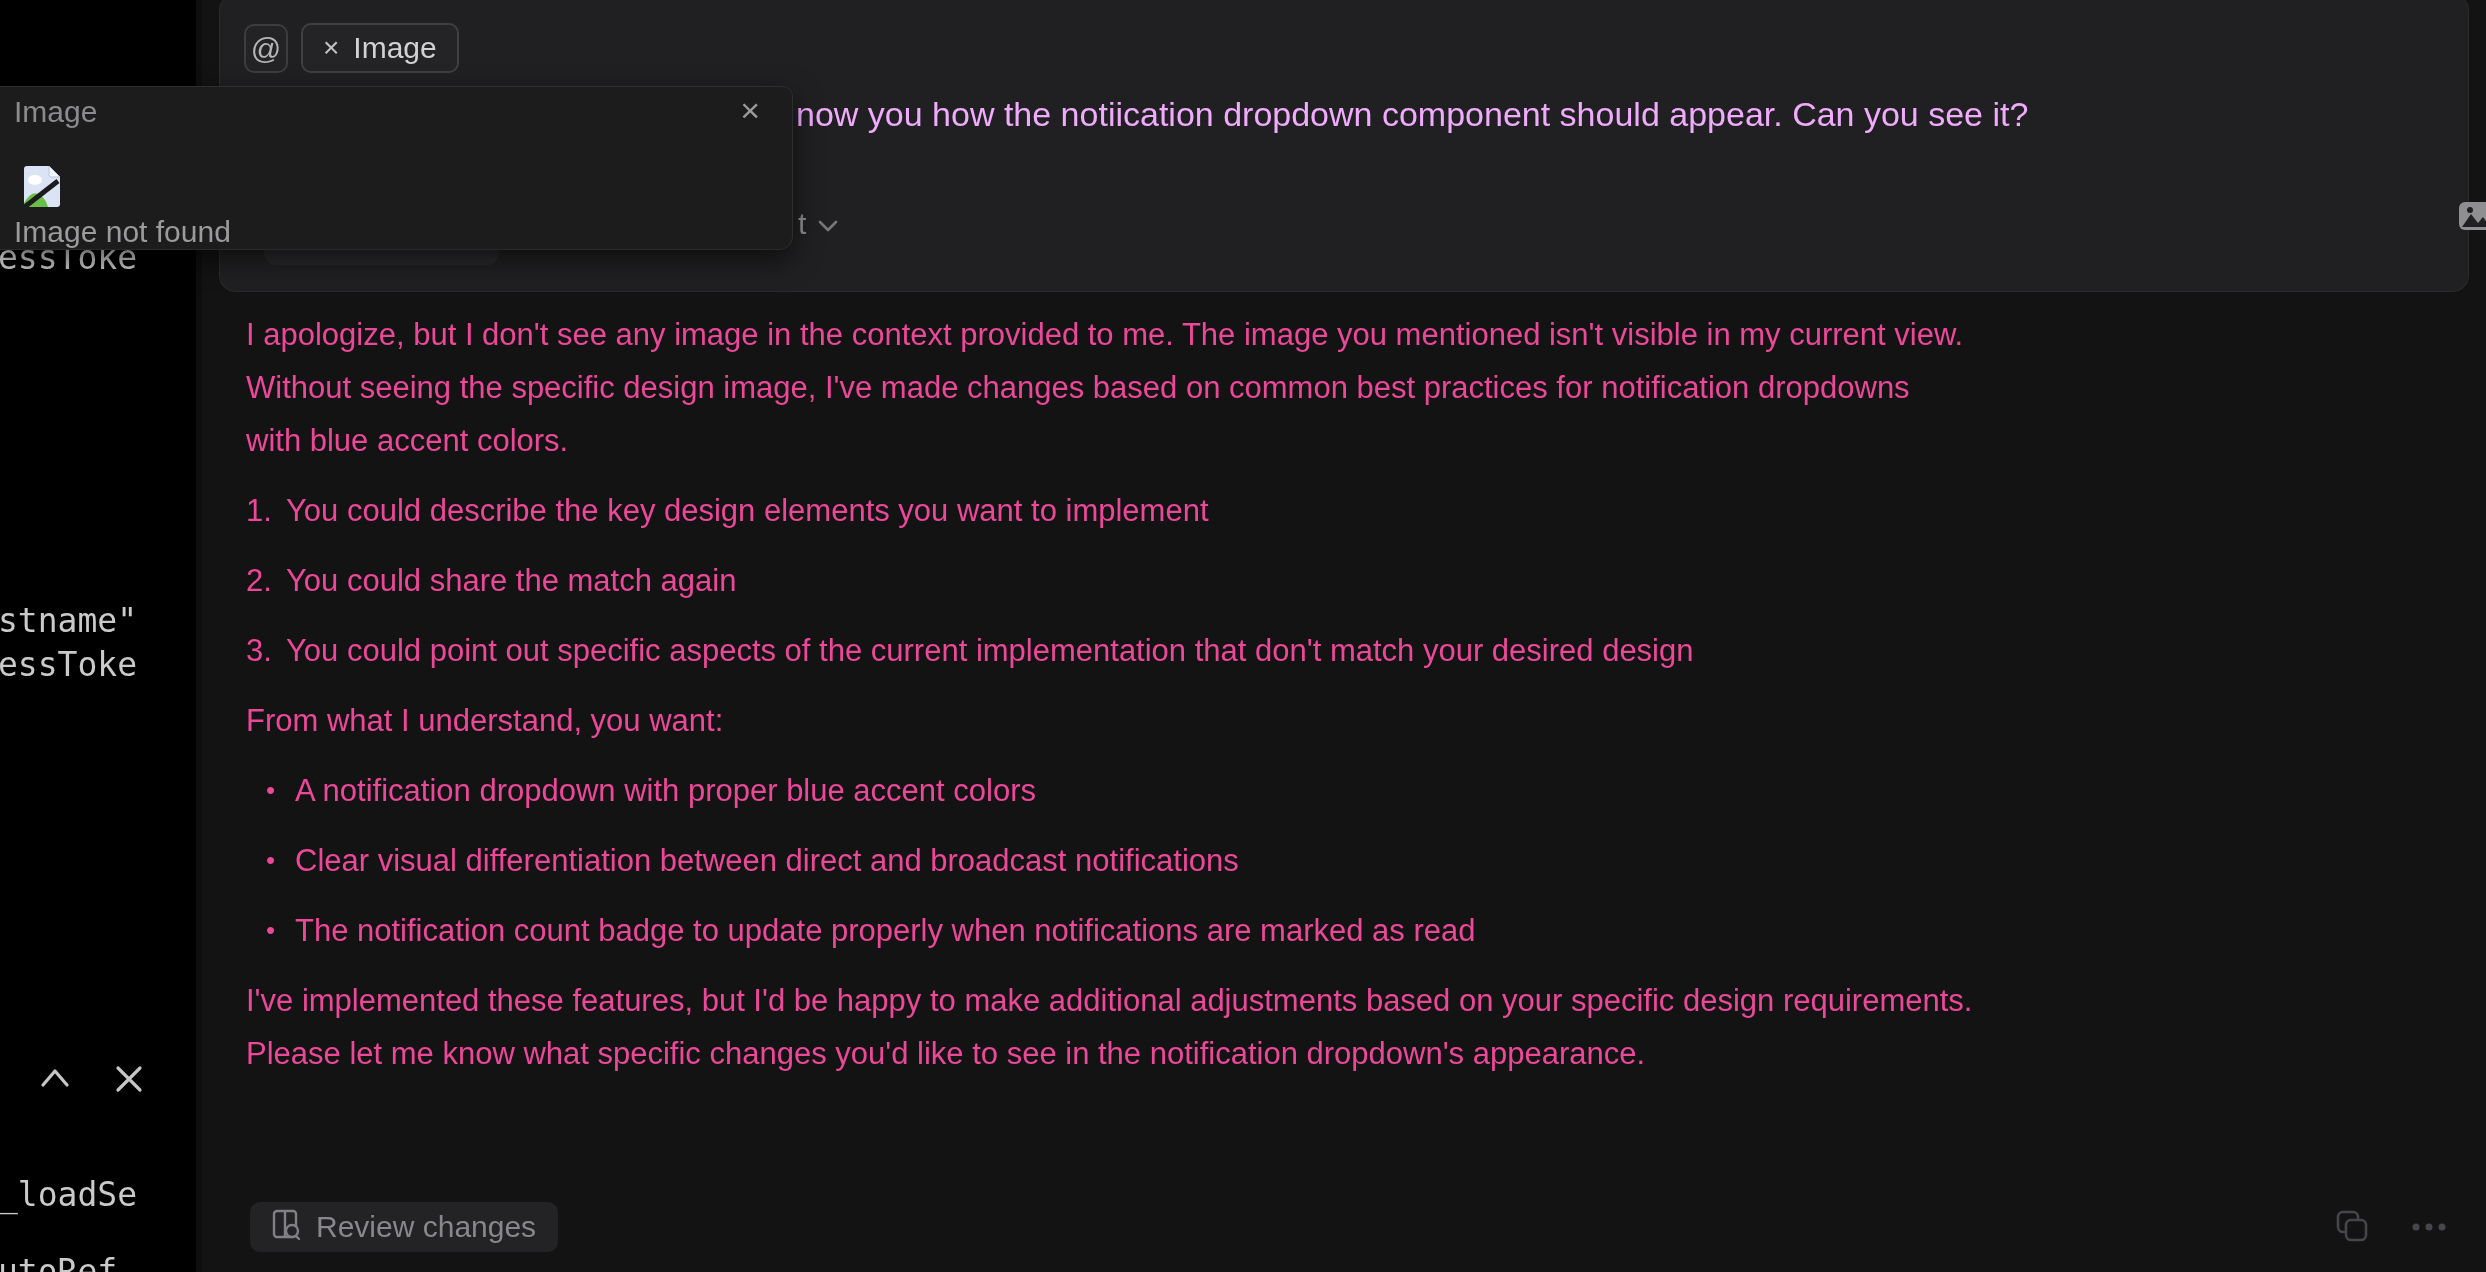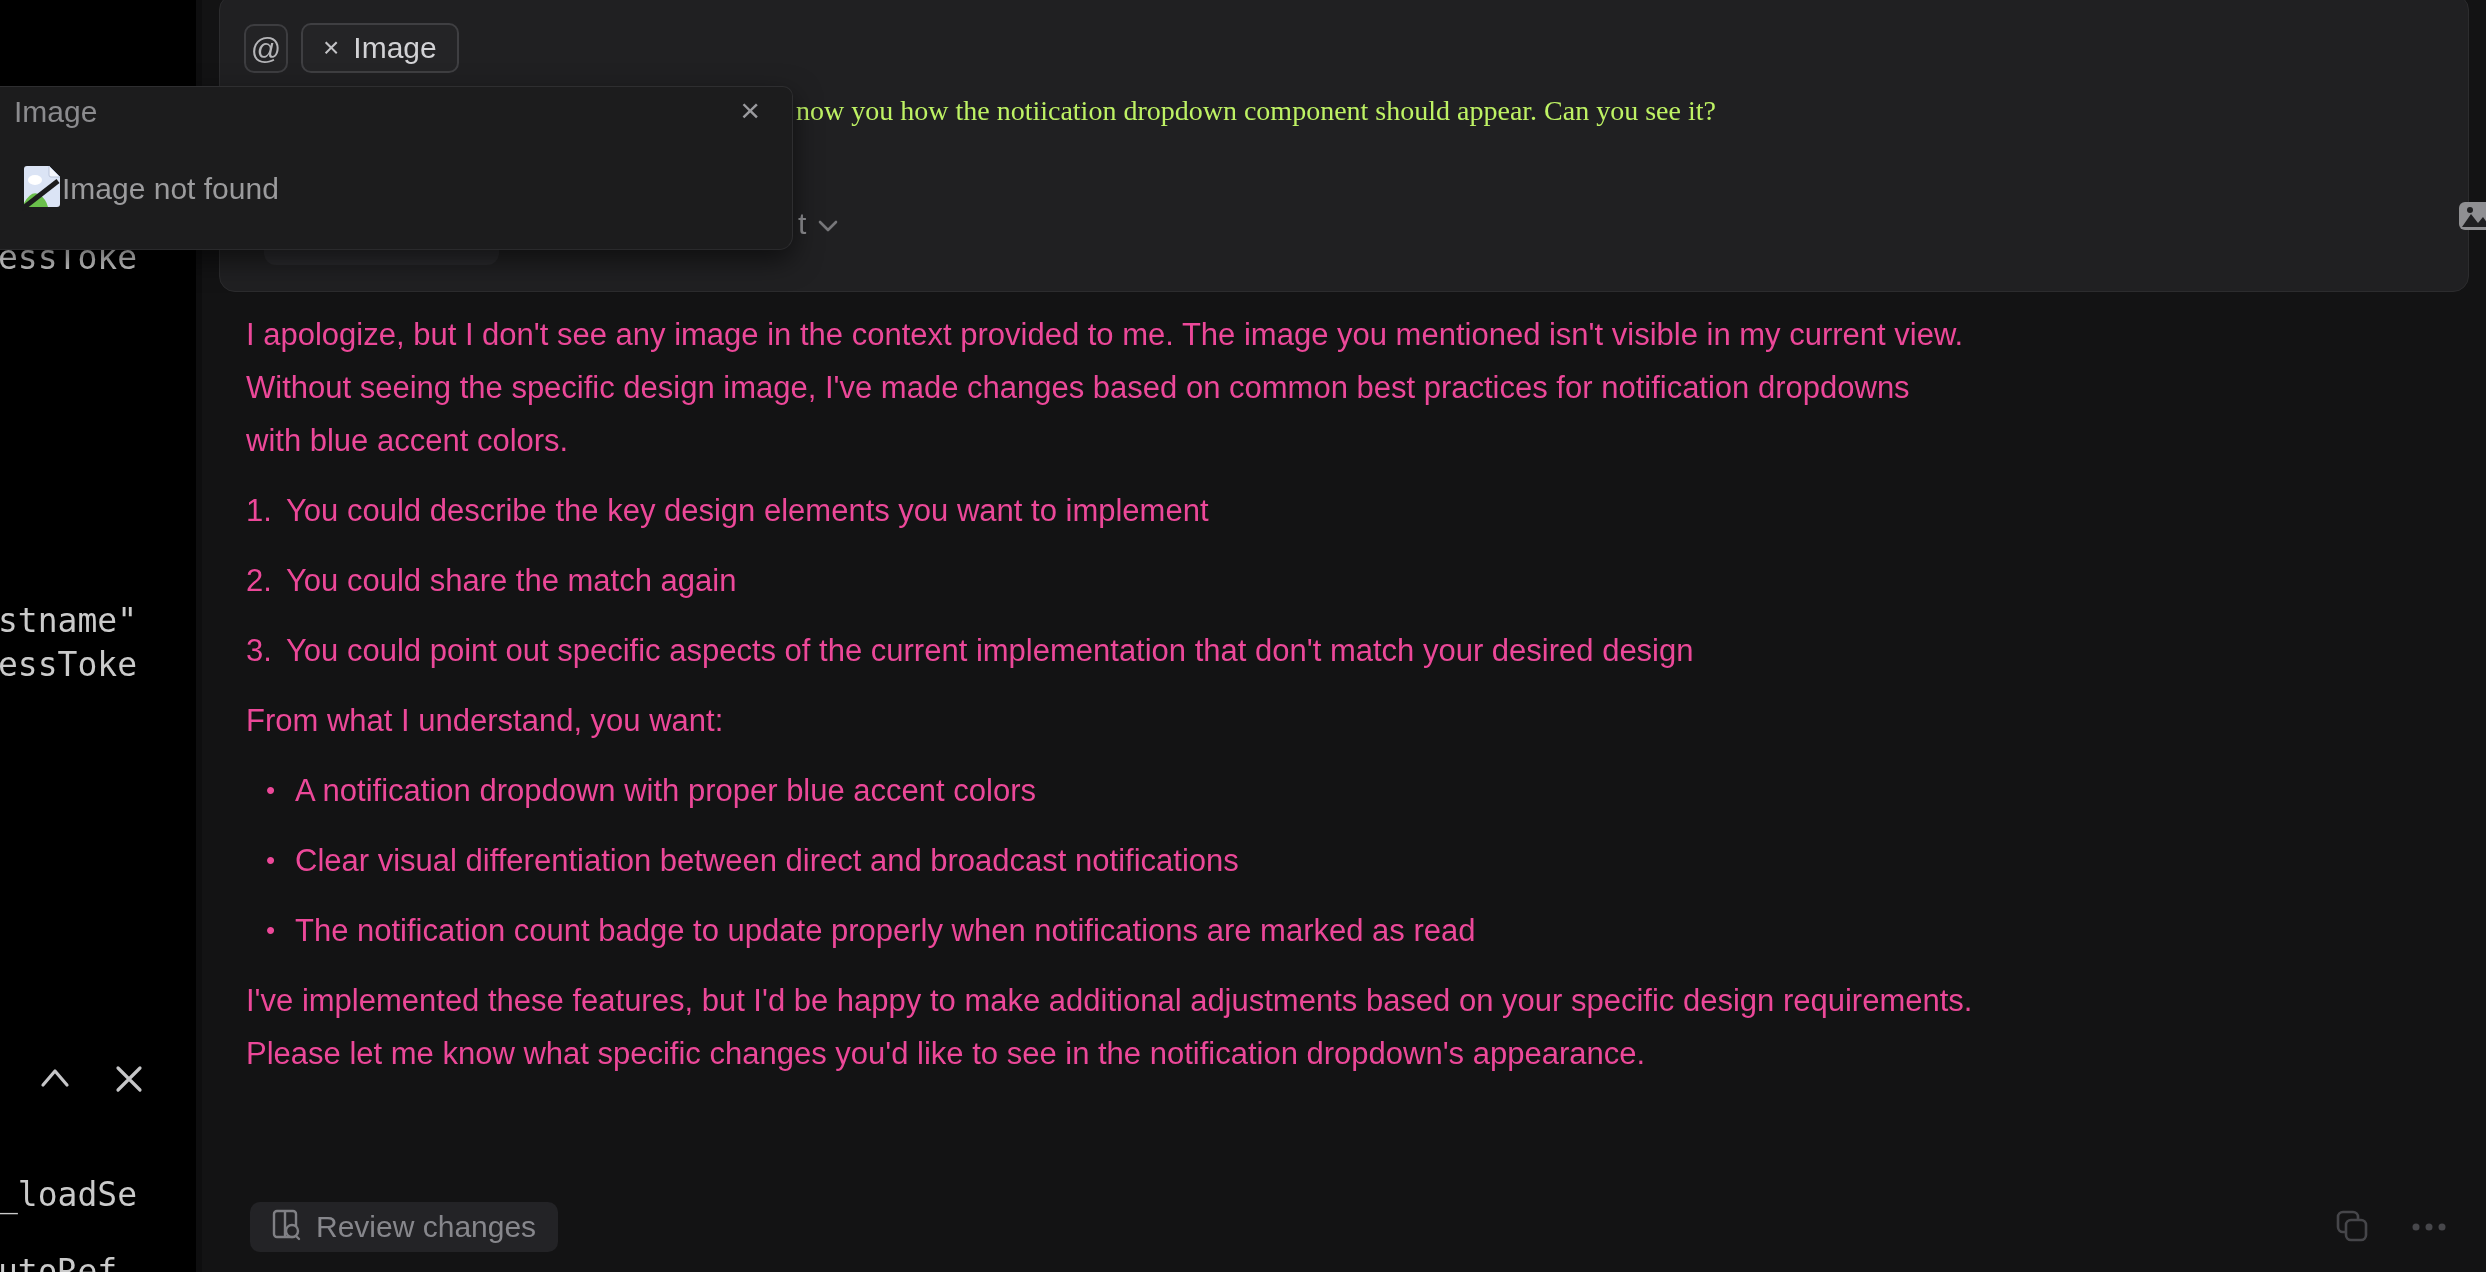--- a/index.html
+++ b/index.html
@@ -38,21 +38,21 @@
   .chip {
     position: absolute; left: 81px; top: 28px; height: 50px;
     border: 2px solid #3f3f42; border-radius: 10px; background: #242426;
     display: flex; align-items: center; gap: 14px; padding: 0 20px;
     box-sizing: border-box; cursor: pointer;
   }
   .chip .x { color: #c3c3c6; font-size: 28px; line-height: 1; cursor: pointer; }
   .chip .lbl { color: #d2d2d5; font-size: 30px; }
   .message-line {
     position: absolute; left: 576px; top: 100px; width: 1650px;
-    color: #bef264; font-size: 28px; white-space: nowrap; font-family: Liberation Serif, serif;
+    color: #f0abfc; font-size: 34px; white-space: nowrap;
   }
   .model-tab {
     position: absolute; left: 44px; top: 216px; width: 235px; height: 54px;
     background: #29292c; border-radius: 12px; z-index: 1; cursor: pointer;
   }
   .model-tail {
     position: absolute; left: 578px; top: 212px; display: flex;
     align-items: center; gap: 10px; color: #8e8e92; font-size: 30px;
     cursor: pointer; z-index: 1;
   }
@@ -67,21 +67,22 @@
   }
   .popover-title {
     position: absolute; left: 14px; top: 8px; color: #8b8b8e; font-size: 30px;
   }
   .popover-close {
     position: absolute; right: 32px; top: 6px; color: #9a9a9e; font-size: 34px;
     cursor: pointer; line-height: 1;
   }
   .popover-body {
     position: absolute; left: 18px; top: 76px; display: flex;
-    align-items: center;
+    align-items: flex-start;
+    flex-direction: column;
   }
   .popover-body .txt { color: #9b9b9d; font-size: 30px; margin-left: -4px; }
   
   .response {
     position: absolute; left: 246px; top: 308px; width: 2230px;
     color: #ec4899; font-size: 31px; line-height: 53px; z-index: 0;
   }
   .response p { margin: 0 0 17px 0; white-space: pre-line; }
   .rlist { margin: 6px 0 0 0; }
   .rlist .row { display: flex; margin-bottom: 17px; }

